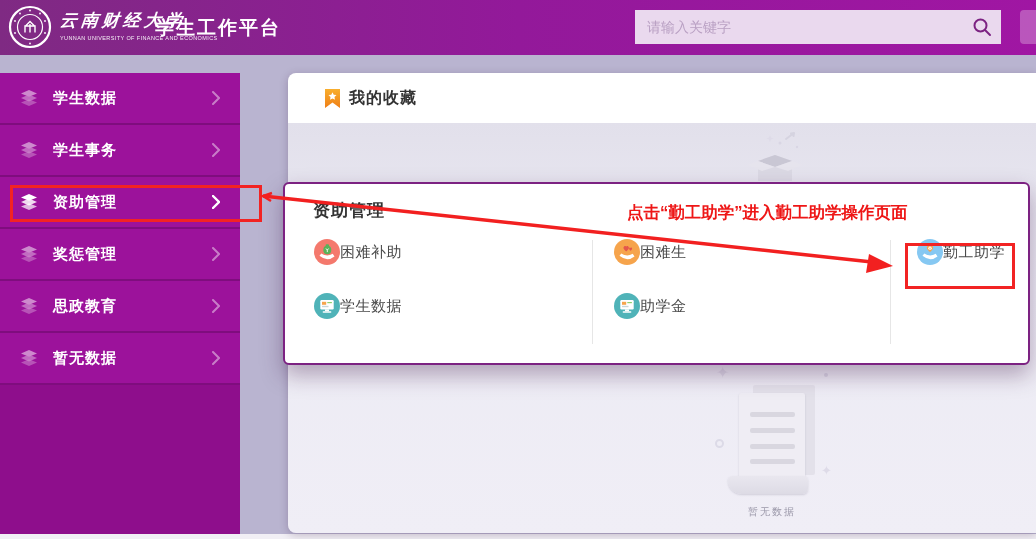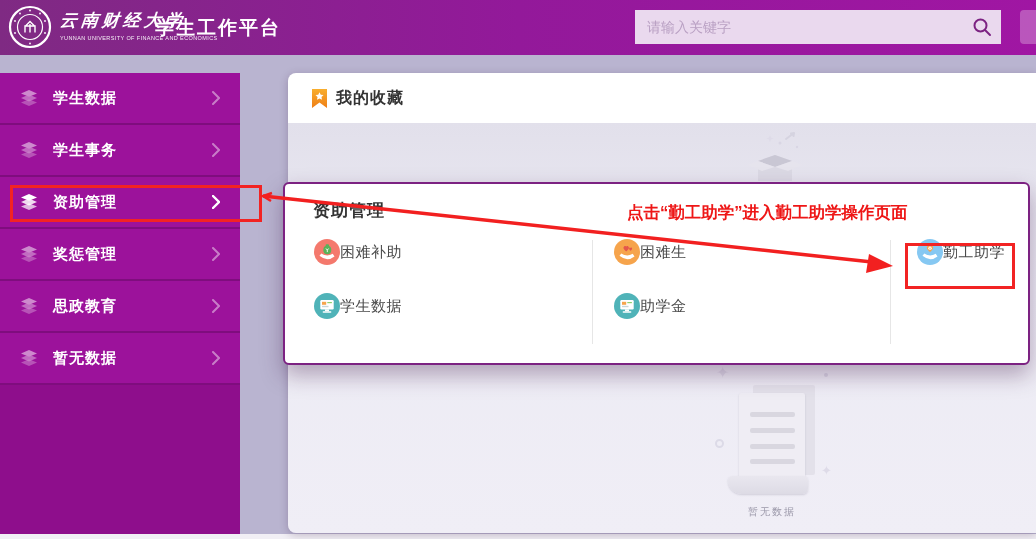--- a/index.html
+++ b/index.html
@@ -37,21 +37,21 @@
   .side-item .ly-icon { width:18px; height:16px; margin-right:15px; opacity:.5; flex:none; }
   .side-item .s-label { flex:1; color:#fff; font-size:15px; font-weight:bold; letter-spacing:1px; }
   .side-item .chev { width:8px; height:14px; color:rgba(255,255,255,.45); flex:none; }
   .side-item.active .ly-icon { opacity:1; }
   .side-item.active .chev { color:#fff; }
 
   
   .main-card { position:absolute; left:288px; top:73px; width:748px; height:460px;
     border-radius:8px 0 0 8px; overflow:hidden; z-index:2; box-shadow:0 2px 8px rgba(50,20,60,.25); }
   .fav-band { position:relative; height:50px; background:#fff; display:flex; align-items:center;
-    padding-left:24px; box-shadow:0 1px 3px rgba(0,0,0,.08); }
+    padding-left:37px; box-shadow:0 1px 3px rgba(0,0,0,.08); }
   .bookmark { width:15px; height:19px; margin-right:9px; }
   .fav-title { font-size:16px; font-weight:bold; color:#333; letter-spacing:1px; }
   .card-body { position:relative; height:410px; background:linear-gradient(180deg,#e2e0eb 0%,#ecebf4 40%,#f0eef6 100%); }
 
   
   .box-illu { position:absolute; left:452px; top:8px; width:70px; height:56px; }
 
   
   .doc-illu { position:absolute; left:420px; top:240px; width:200px; height:165px; }
   .sheet-back { position:absolute; left:45px; top:22px; width:62px; height:90px; background:#e3e1ea; border-radius:2px; }

